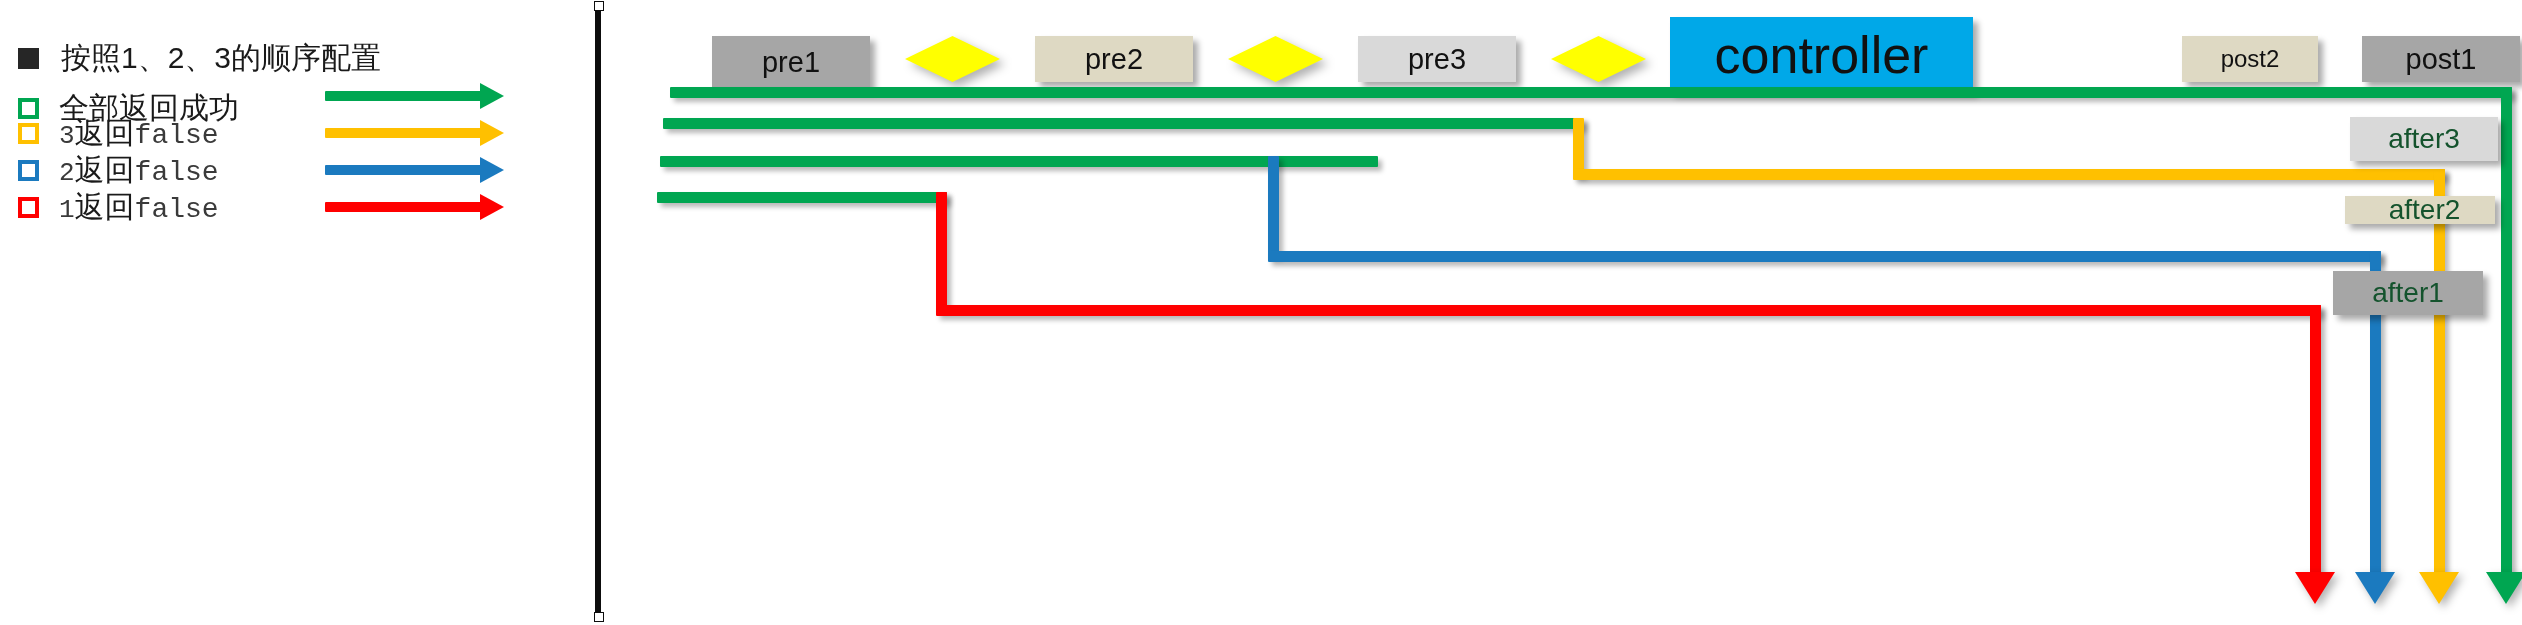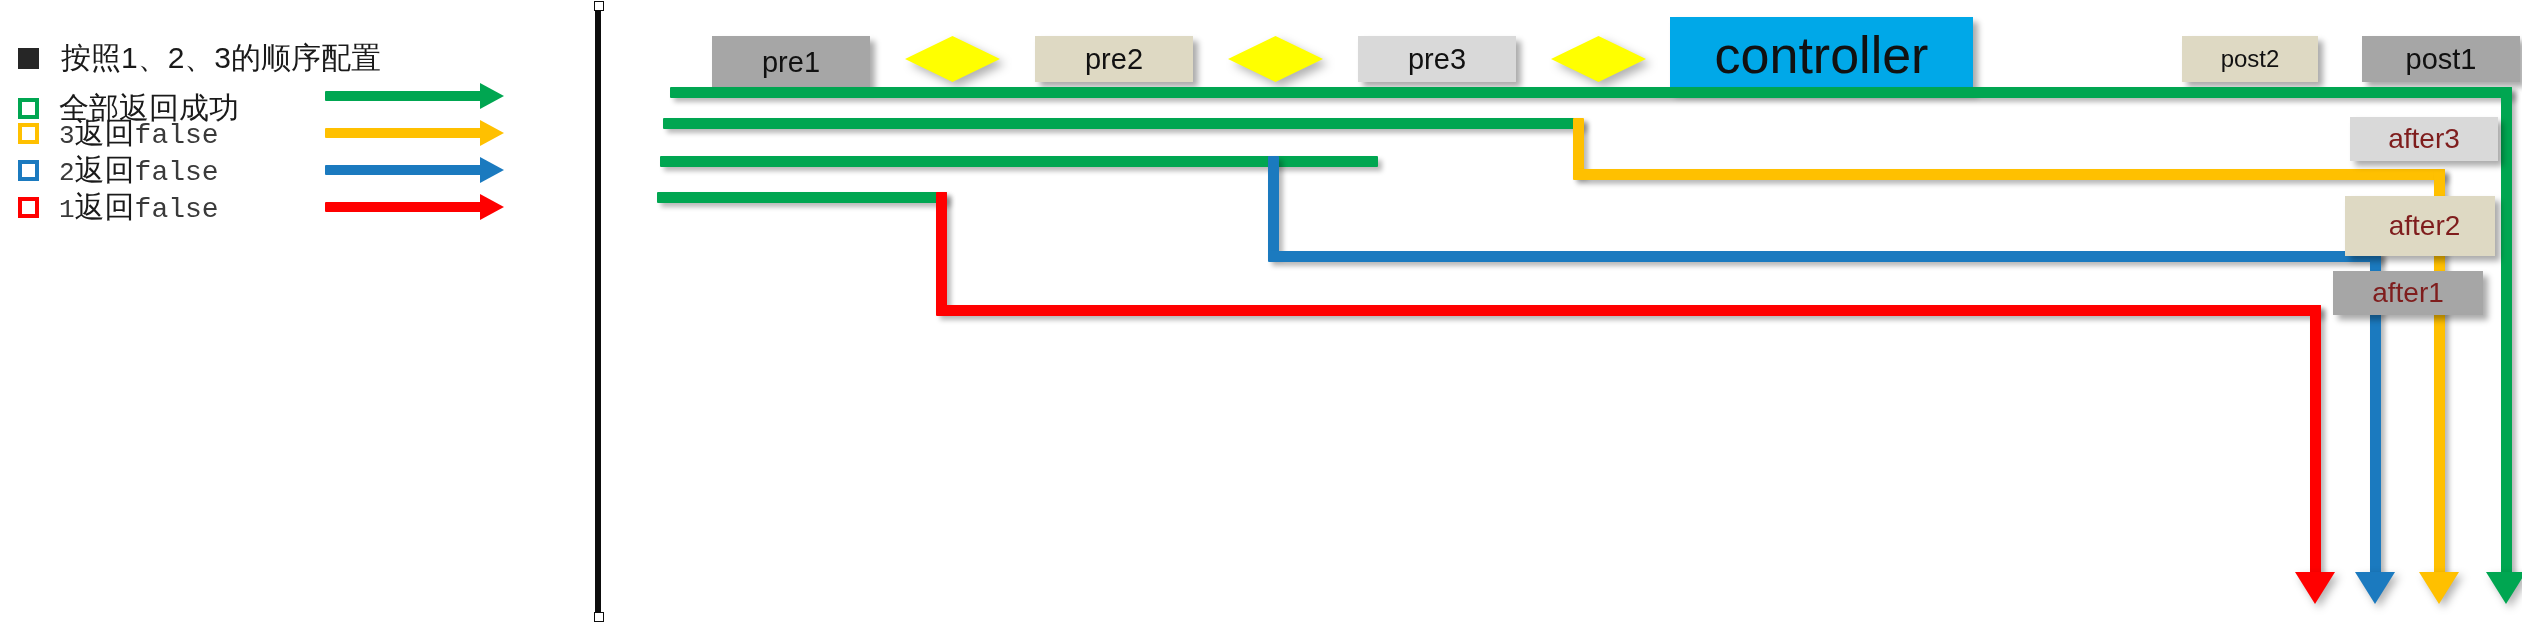--- a/index.html
+++ b/index.html
@@ -56,21 +56,21 @@
   .c-green {background:#00A651;}
   .c-orange{background:#FFC000;}
   .c-blue  {background:#1B7ABF;}
   .c-red   {background:#FF0000;}
 
   .arrowdown{position:absolute;width:0;height:0;
              border-left:20px solid transparent;border-right:20px solid transparent;
              filter:drop-shadow(4px 4px 4px rgba(0,0,0,0.30));}
 
   .after-lbl{position:absolute;display:flex;align-items:center;justify-content:center;
-             box-sizing:border-box;color:#7f1d1d;font-size:28px;
+             box-sizing:border-box;color:#14532d;font-size:28px;
              box-shadow:5px 5px 6px rgba(0,0,0,0.33);}
 </style>
 </head>
 <body>
 
 <div class="stage">
 
   <div class="legend">
 
     <div class="legend-row" style="left:18px;top:38px;">
@@ -177,21 +177,21 @@
   <div class="seg c-green" style="left:657px;top:192px;width:290px;height:11px;"></div>
   <div class="seg c-red" style="left:936px;top:192px;width:11px;height:116px;"></div>
   <div class="seg c-red" style="left:936px;top:305px;width:1385px;height:11px;"></div>
   <div class="seg c-red" style="left:2310px;top:305px;width:11px;height:274px;"></div>
   <div class="arrowdown" style="left:2295px;top:572px;border-top:32px solid #FF0000;"></div>
 
   <div class="after-lbl n-ltgray" style="left:2350px;top:117px;width:148px;height:44px;">
     <span>after3</span>
     </div>
 
-  <div class="after-lbl n-beige" style="left:2345px;top:196px;width:150px;height:60px;padding-left:9px;">
+  <div class="after-lbl n-beige" style="left:2345px;top:196px;width:150px;height:28px;padding-left:9px;">
     <span>after2</span>
     </div>
 
   <div class="after-lbl n-gray" style="left:2333px;top:271px;width:150px;height:44px;">
     <span>after1</span>
     </div>
 
 </div>
 
 </body></html>

